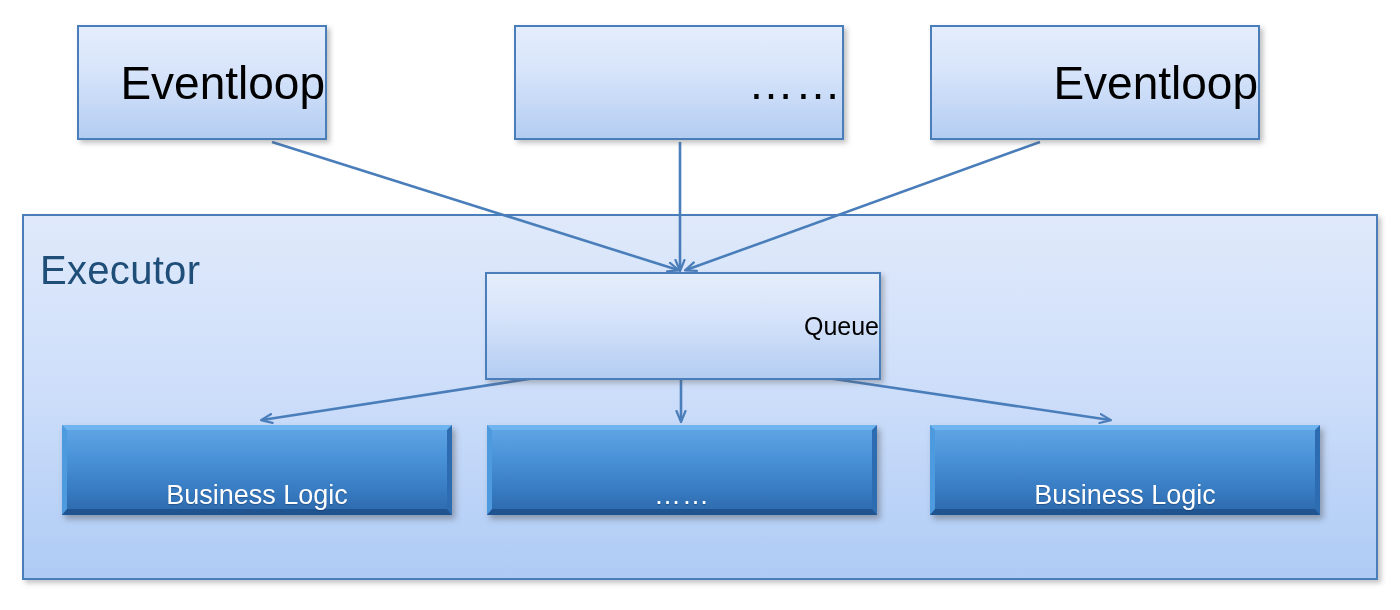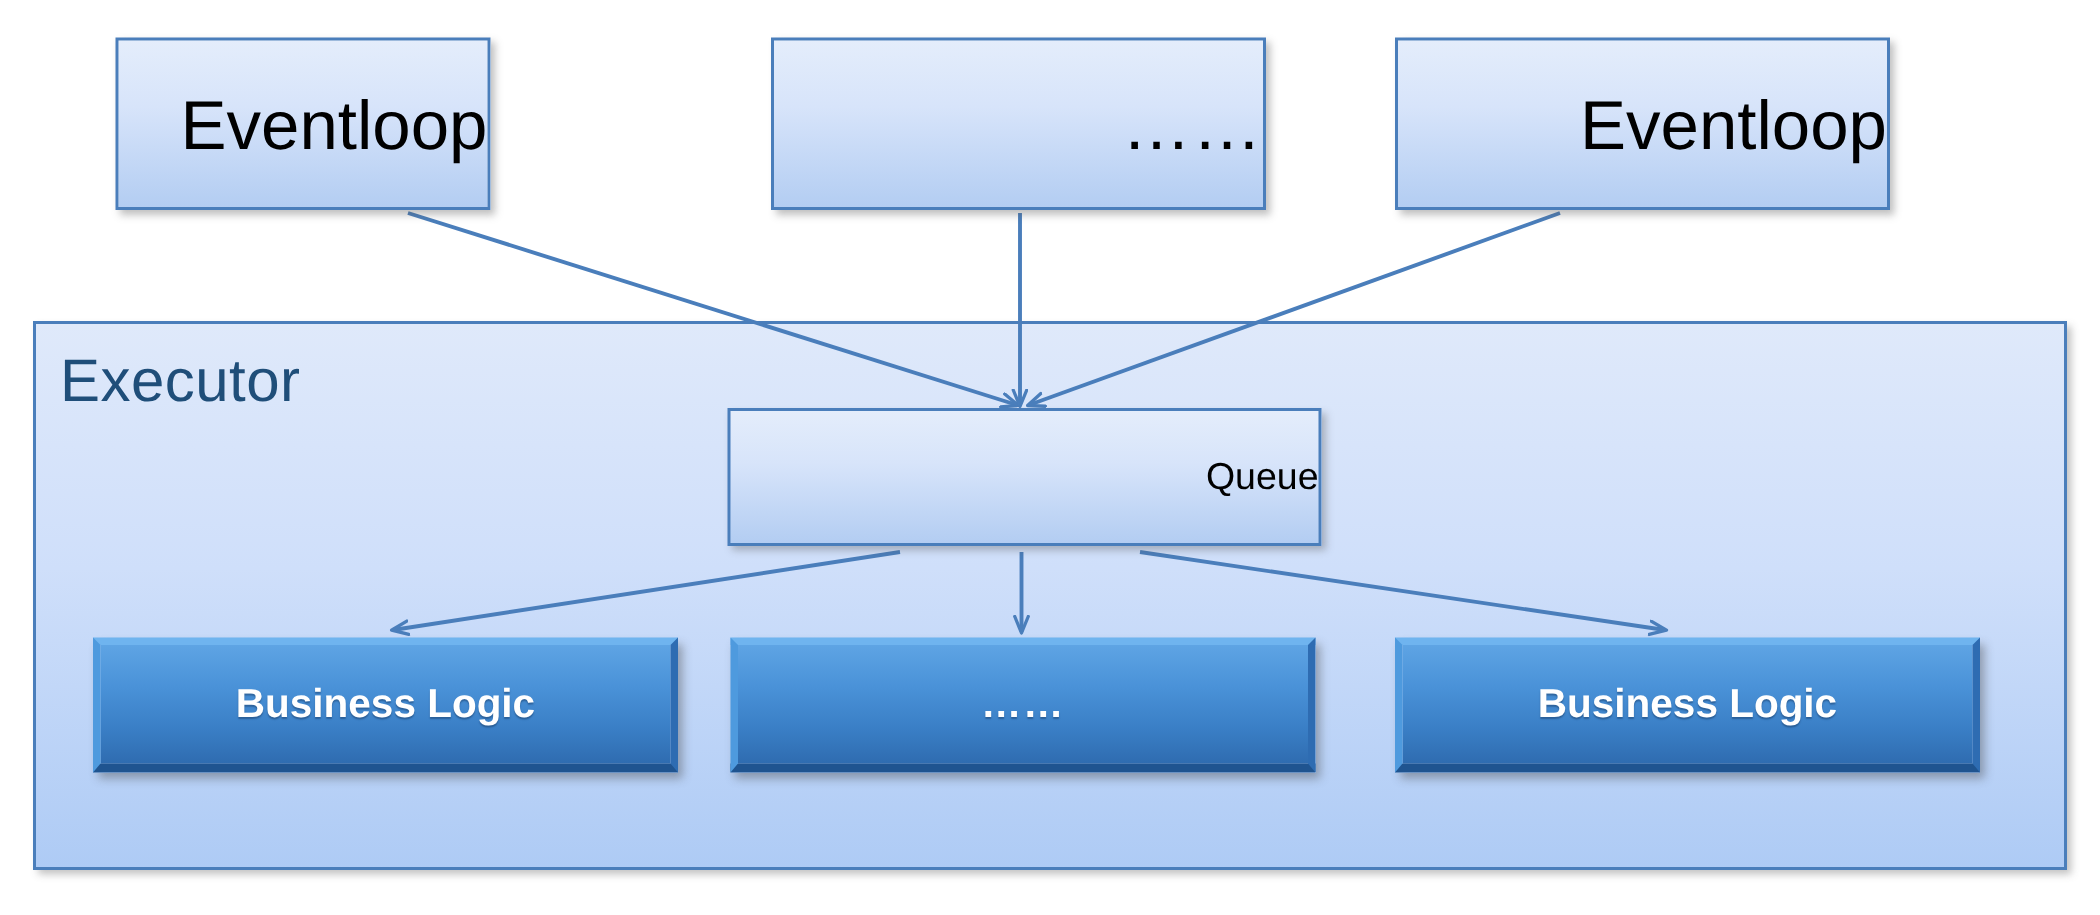--- a/index.html
+++ b/index.html
@@ -41,21 +41,21 @@
     height: 366px;
     box-sizing: border-box;
     border: 2px solid #4a7ebb;
     background: linear-gradient(to bottom, #dfe9fa 0%, #cfdffa 45%, #aecbf5 100%);
     box-shadow: 3px 3px 5px rgba(80,80,80,0.35);
     z-index: 1;
   }
   .executor-label {
     position: absolute;
     left: 40px;
-    top: 232px;
+    top: 248px;
     font-size: 40px;
     color: #1f4e79;
     letter-spacing: 0.3px;
     z-index: 4;
     white-space: nowrap;
   }
 
   
   .light-box {
     position: absolute;
@@ -73,38 +73,37 @@
     line-height: 1;
   }
 
   #box-eventloop-left  { left: 77px;  top: 25px; width: 250px; height: 115px; }
   #box-eventloop-mid   { left: 514px; top: 25px; width: 330px; height: 115px; }
   #box-eventloop-right { left: 930px; top: 25px; width: 330px; height: 115px; }
   #box-eventloop-left .label,
   #box-eventloop-right .label { font-size: 46px; }
   #box-eventloop-mid .label   { font-size: 46px; letter-spacing: 1px; }
 
-  #box-queue { left: 485px; top: 272px; width: 396px; height: 92px; z-index: 5; }
+  #box-queue { left: 485px; top: 272px; width: 396px; height: 108px; z-index: 5; }
   #box-queue .label { font-size: 25px; }
 
   
   .bevel-box {
     position: absolute;
     box-sizing: border-box;
     z-index: 5;
     background: linear-gradient(to bottom, #5ea4e4 0%, #4a92d8 35%, #3a7fc6 70%, #2f6cb0 100%);
     border-top: 5px solid #6fb4ef;
     border-left: 5px solid #4e9ade;
     border-right: 5px solid #2e6cb2;
     border-bottom: 6px solid #1f5490;
     box-shadow: 3px 4px 6px rgba(70,70,70,0.42);
     display: flex;
-    align-items: center;
+    align-items: flex-end;
     justify-content: center;
-    font-weight: bold;
   }
   .bevel-box .label {
     color: #ffffff;
     font-size: 27px;
     line-height: 1;
     text-shadow: 0 1px 1px rgba(20,50,90,0.45);
   }
   #box-logic-left  { left: 62px;  top: 425px; width: 390px; height: 90px; }
   #box-logic-mid   { left: 487px; top: 425px; width: 390px; height: 90px; }
   #box-logic-right { left: 930px; top: 425px; width: 390px; height: 90px; }

